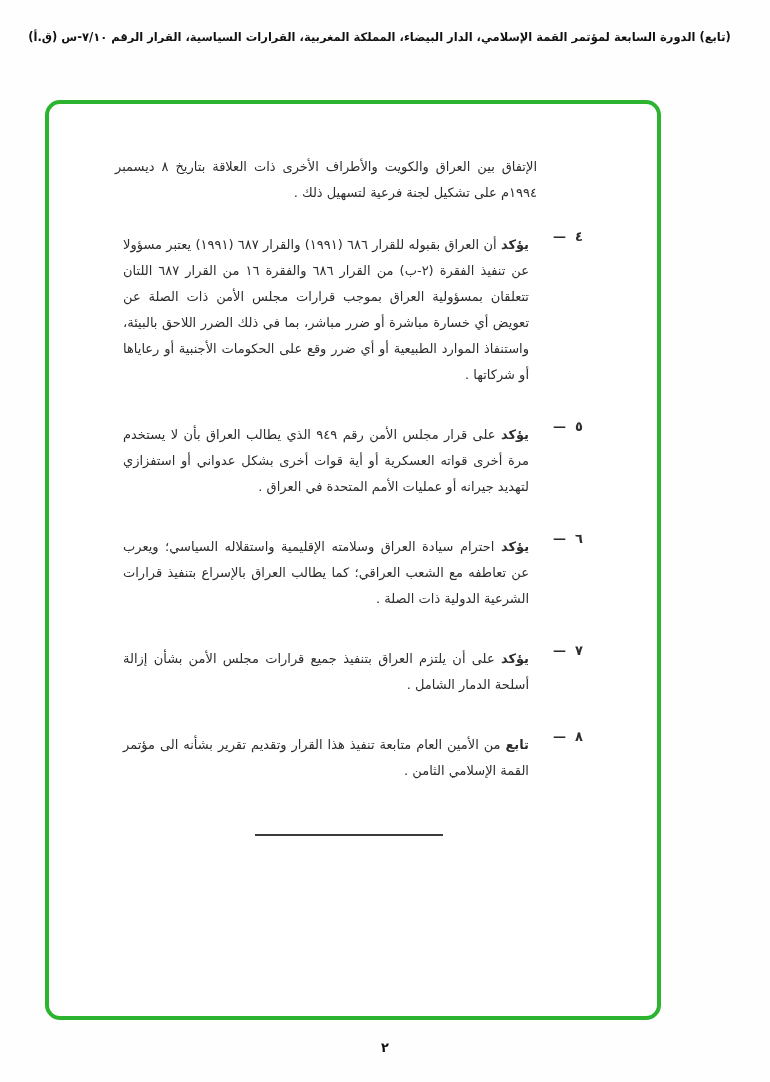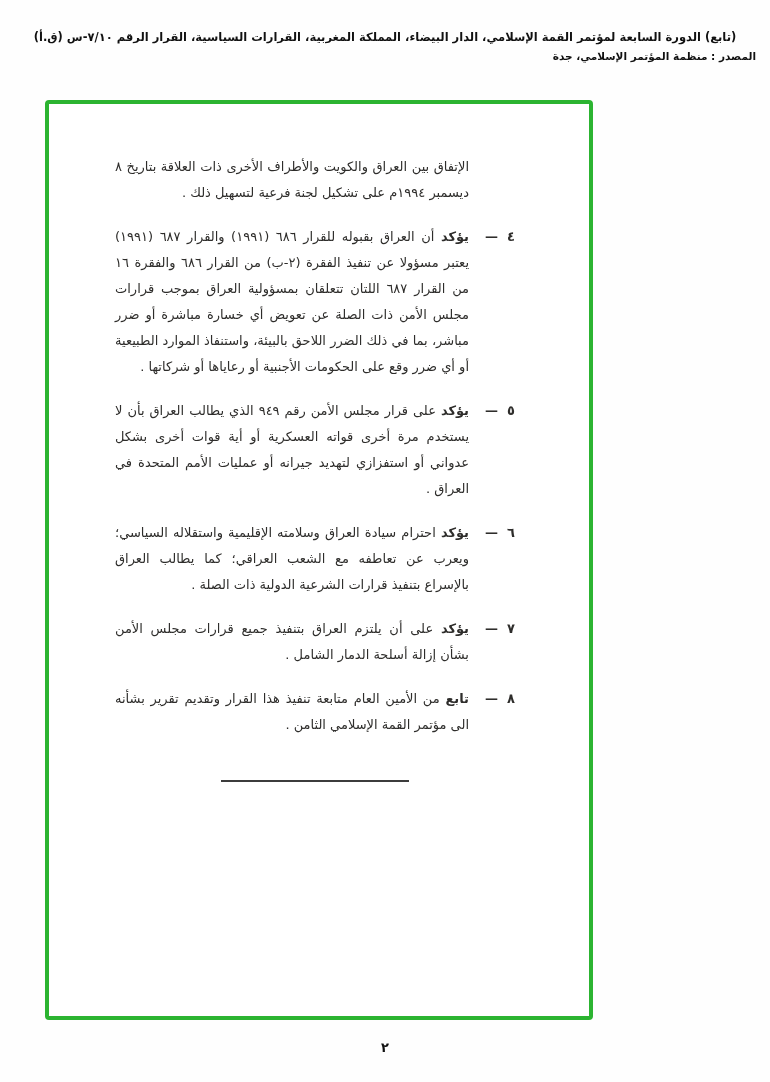--- a/index.html
+++ b/index.html
@@ -17,21 +17,21 @@
   .page{
     position:relative;
     width:770px; height:1082px;
     background:#fefefe;
     overflow:hidden;
   }
 
   
   .header{
     position:absolute;
-    top:30px; left:10px; right:10px;
+    top:30px; left:10px; right:21px;
     direction:rtl;
     color:var(--header-text);
   }
   .header-title{
     text-align:center;
     font-weight:700;
     font-size:11.5px;
     line-height:15px;
   }
   .header-source{
@@ -39,23 +39,23 @@
     font-weight:700;
     font-size:10.5px;
     margin-top:5px;
     padding-right:4px;
   }
 
   
   .green-box{
     position:absolute;
     left:45px; top:100px;
-    width:548px; height:920px;
+    width:616px; height:920px;
     border:4px solid var(--border-green);
-    border-radius:4px;
+    border-radius:15px;
     background:#ffffff;
   }
   .content{
     position:absolute;
     top:50px; right:74px; left:66px;
     direction:rtl;
     color:var(--text);
     font-size:13px;
     line-height:26px;
   }
@@ -73,21 +73,21 @@
   }
   .item-marker{
     flex:0 0 46px;
     display:flex;
     gap:9px;
     font-weight:700;
     white-space:nowrap;
   }
   .item-text{
     flex:1;
-    margin:0;
+    margin:8px;
     text-align:justify;
   }
   .lead{ font-weight:700; }
 
   .end-rule{
     width:188px;
     height:0;
     border-top:2px solid #3c3c3c;
     margin:42px auto 0 auto;
   }
@@ -102,21 +102,20 @@
     color:#111111;
   }
 </style>
 </head>
 <body>
 
 <div class="page">
 
   <div class="header">
     <div class="header-title">(تابع) الدورة السابعة لمؤتمر القمة الإسلامي، الدار البيضاء، المملكة المغربية، القرارات السياسية، القرار الرقم ٧/١٠-س (ق.أ)</div>
-    <div class="header-source">المصدر :  منظمة المؤتمر الإسلامي، جدة</div>
   </div>
 
   <div class="green-box">
     <div class="content">
 
       <p class="intro">الإتفاق بين العراق والكويت والأطراف الأخرى ذات العلاقة بتاريخ ٨ ديسمبر ١٩٩٤م على تشكيل لجنة فرعية لتسهيل ذلك .</p>
 
       <div class="item">
         <span class="item-marker">
           <span class="num">٤</span>

